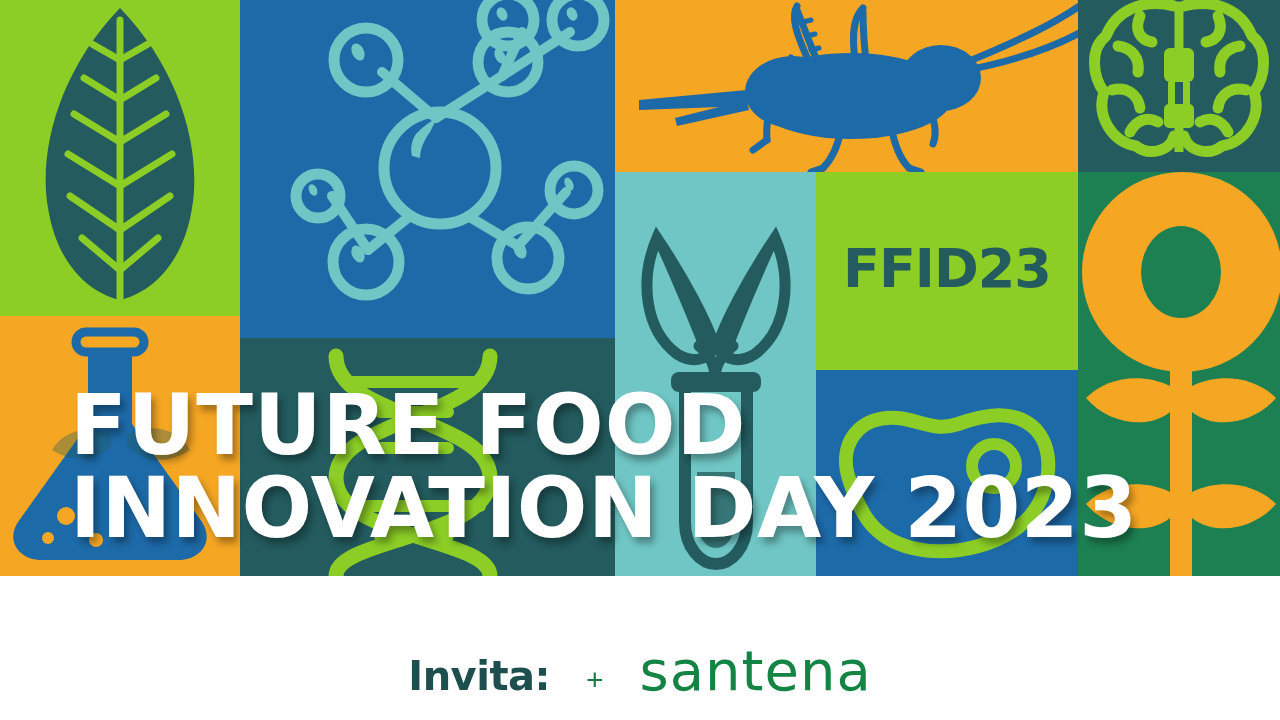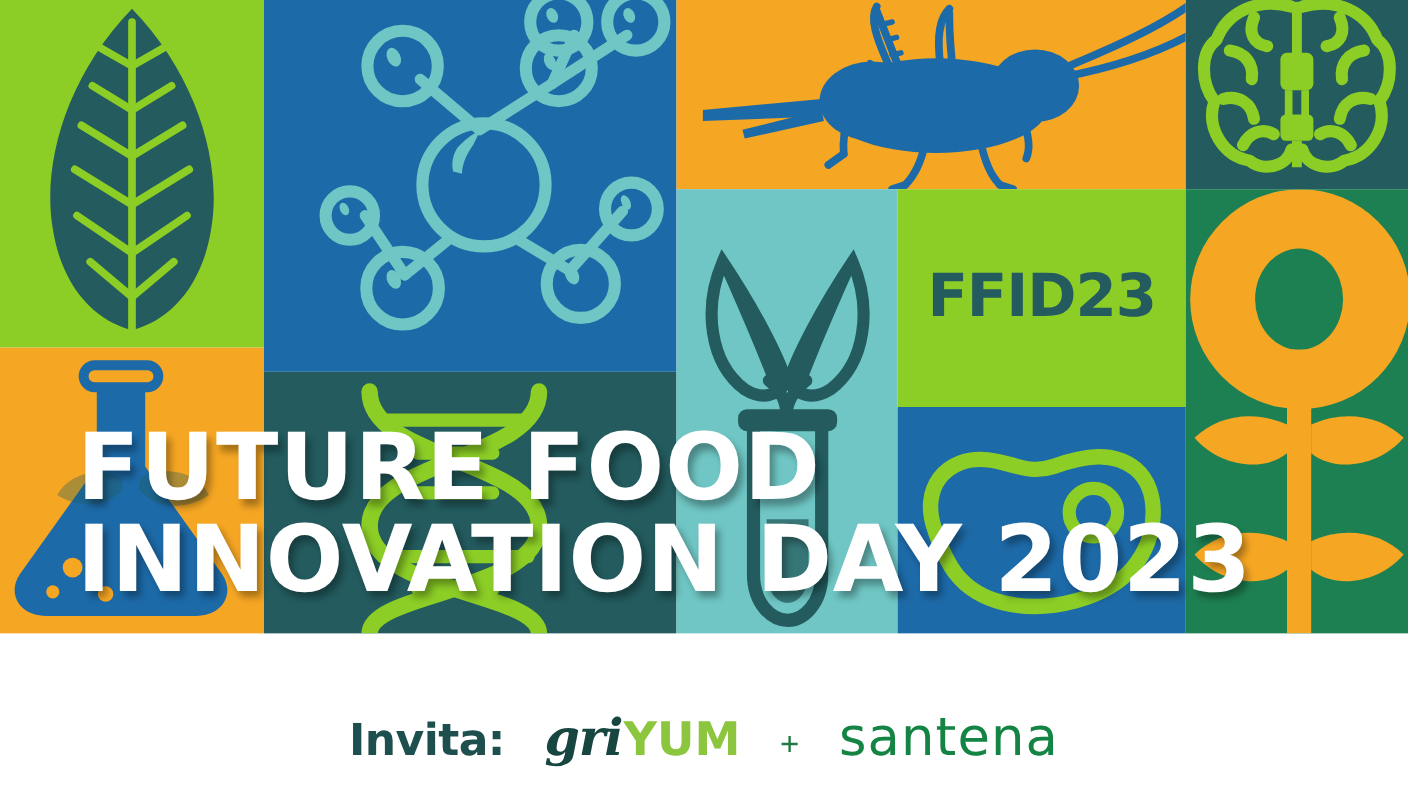--- a/index.html
+++ b/index.html
@@ -95,21 +95,21 @@
   .plus {
     color:#1E7A41;
     font-family:"Liberation Sans", sans-serif;
     font-size:30px;
     font-weight:normal;
   }
   .santena {
     color:#138443;
     font-family:"DejaVu Sans", sans-serif;
     font-weight:normal;
-    font-size:48px;
+    font-size:56px;
     letter-spacing:1px;
   }
 </style>
 </head>
 <body>
 
 <div id="mosaic">
 
   <div class="tile t-leaf" style="background:#8CCE26">
     <svg viewBox="0 0 240 316">
@@ -328,20 +328,16 @@
 </div>
 
 <div id="title-block">
   <div class="title-line l1">FUTURE FOOD</div>
   <div class="title-line l2">INNOVATION DAY 2023</div>
 </div>
 
 <div id="footer">
   <div id="footer-inner">
     <span class="invita">Invita:</span>
-    <span class="griyum">
-      <span class="gri">gri</span>
-        <span class="yum">YUM</span>
-    </span>
     <span class="plus">+</span>
     <span class="santena">santena</span>
   </div>
 </div>
 
 </body></html>

